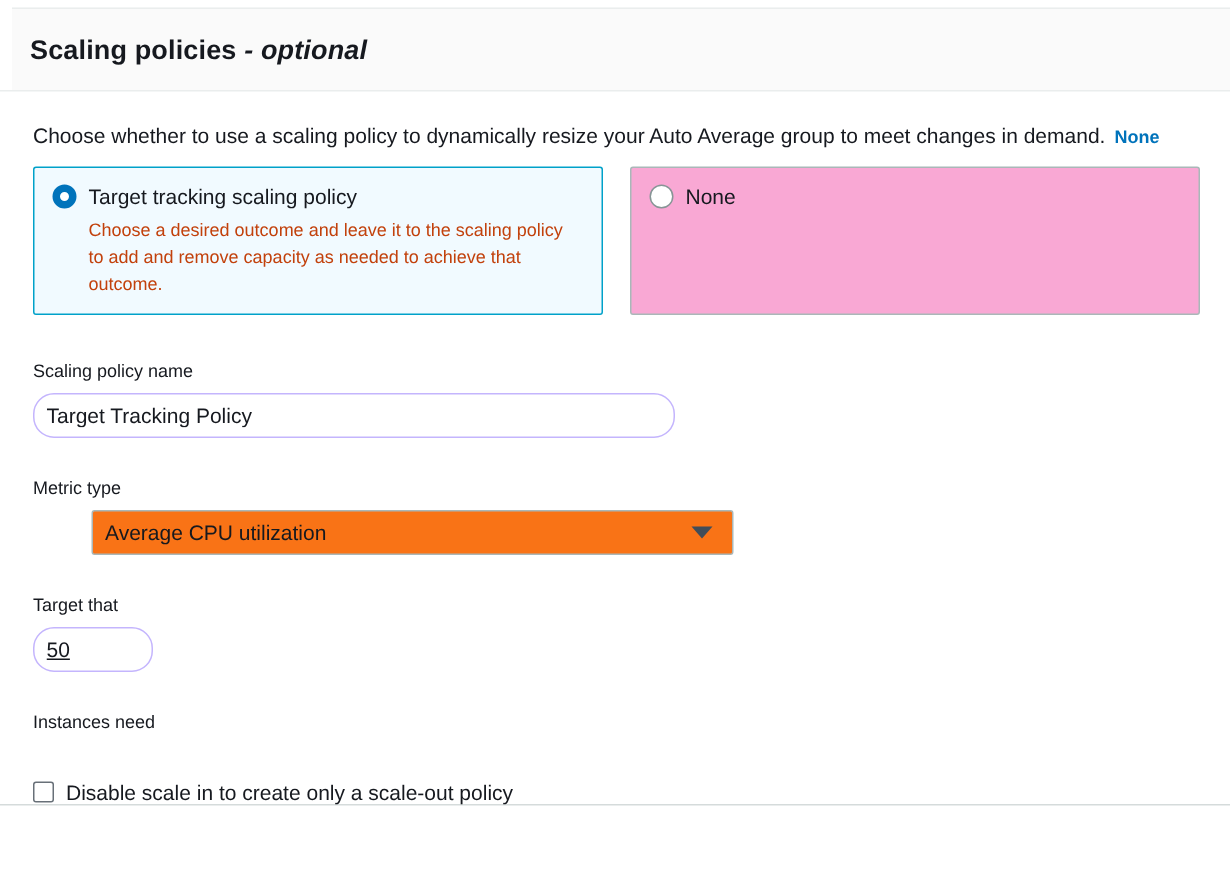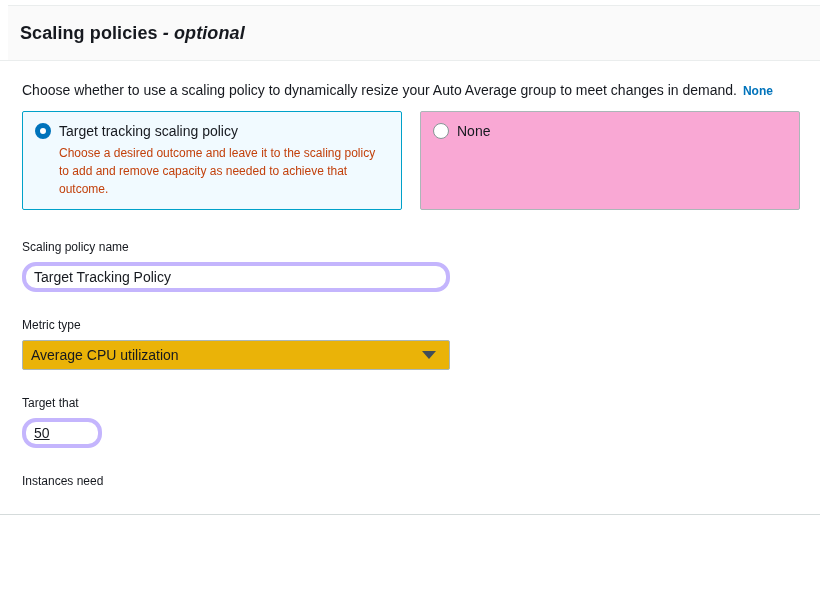--- a/index.html
+++ b/index.html
@@ -62,32 +62,33 @@
     max-width: 330px;
   }
 
   
   .field { margin-bottom: 26px; }
   .field-label { display: block; font-size: 12px; color: #16191f; margin-bottom: 8px; }
   .text-input {
     font-family: "Liberation Sans", "DejaVu Sans", sans-serif;
     font-size: 14px; color: #16191f;
     height: 30px; width: 428px;
-    border: 4px solid #c4b5fd; border-radius: 14px;
+    border: 1px solid #c4b5fd; border-radius: 14px;
     padding: 0 8px; background: #fff; outline: none;
   }
   .text-input.small { width: 80px; text-decoration: underline; }
   .text-input::placeholder { color: #879596; font-style: italic; opacity: 1; }
 
   .select {
     width: 428px; height: 30px;
     border: 1px solid #aab7b8; border-radius: 2px;
-    background: #eab308; cursor: pointer;
+    background: #f97316; cursor: pointer;
     display: flex; align-items: center; justify-content: space-between;
     padding: 0 13px 0 8px;
+    margin-left: 39px;
   }
   .select-value { font-size: 14px; color: #16191f; }
   .caret-down {
     width: 0; height: 0;
     border-left: 7px solid transparent;
     border-right: 7px solid transparent;
     border-top: 8px solid #414d59;
   }
 
   .inline-row { display: flex; align-items: center; }
@@ -154,15 +155,19 @@
 
     <div class="field">
       <label class="field-label">Target that</label>
       <input class="text-input small" type="text" value="50" style="">
     </div>
 
     <div class="field">
       <label class="field-label">Instances need</label>
     </div>
 
+    <div class="checkbox-row">
+      <span class="checkbox"></span>
+      <span class="checkbox-label">Disable scale in to create only a scale-out policy</span>
+    </div>
 
   </div>
 </div>
 
 </body></html>

